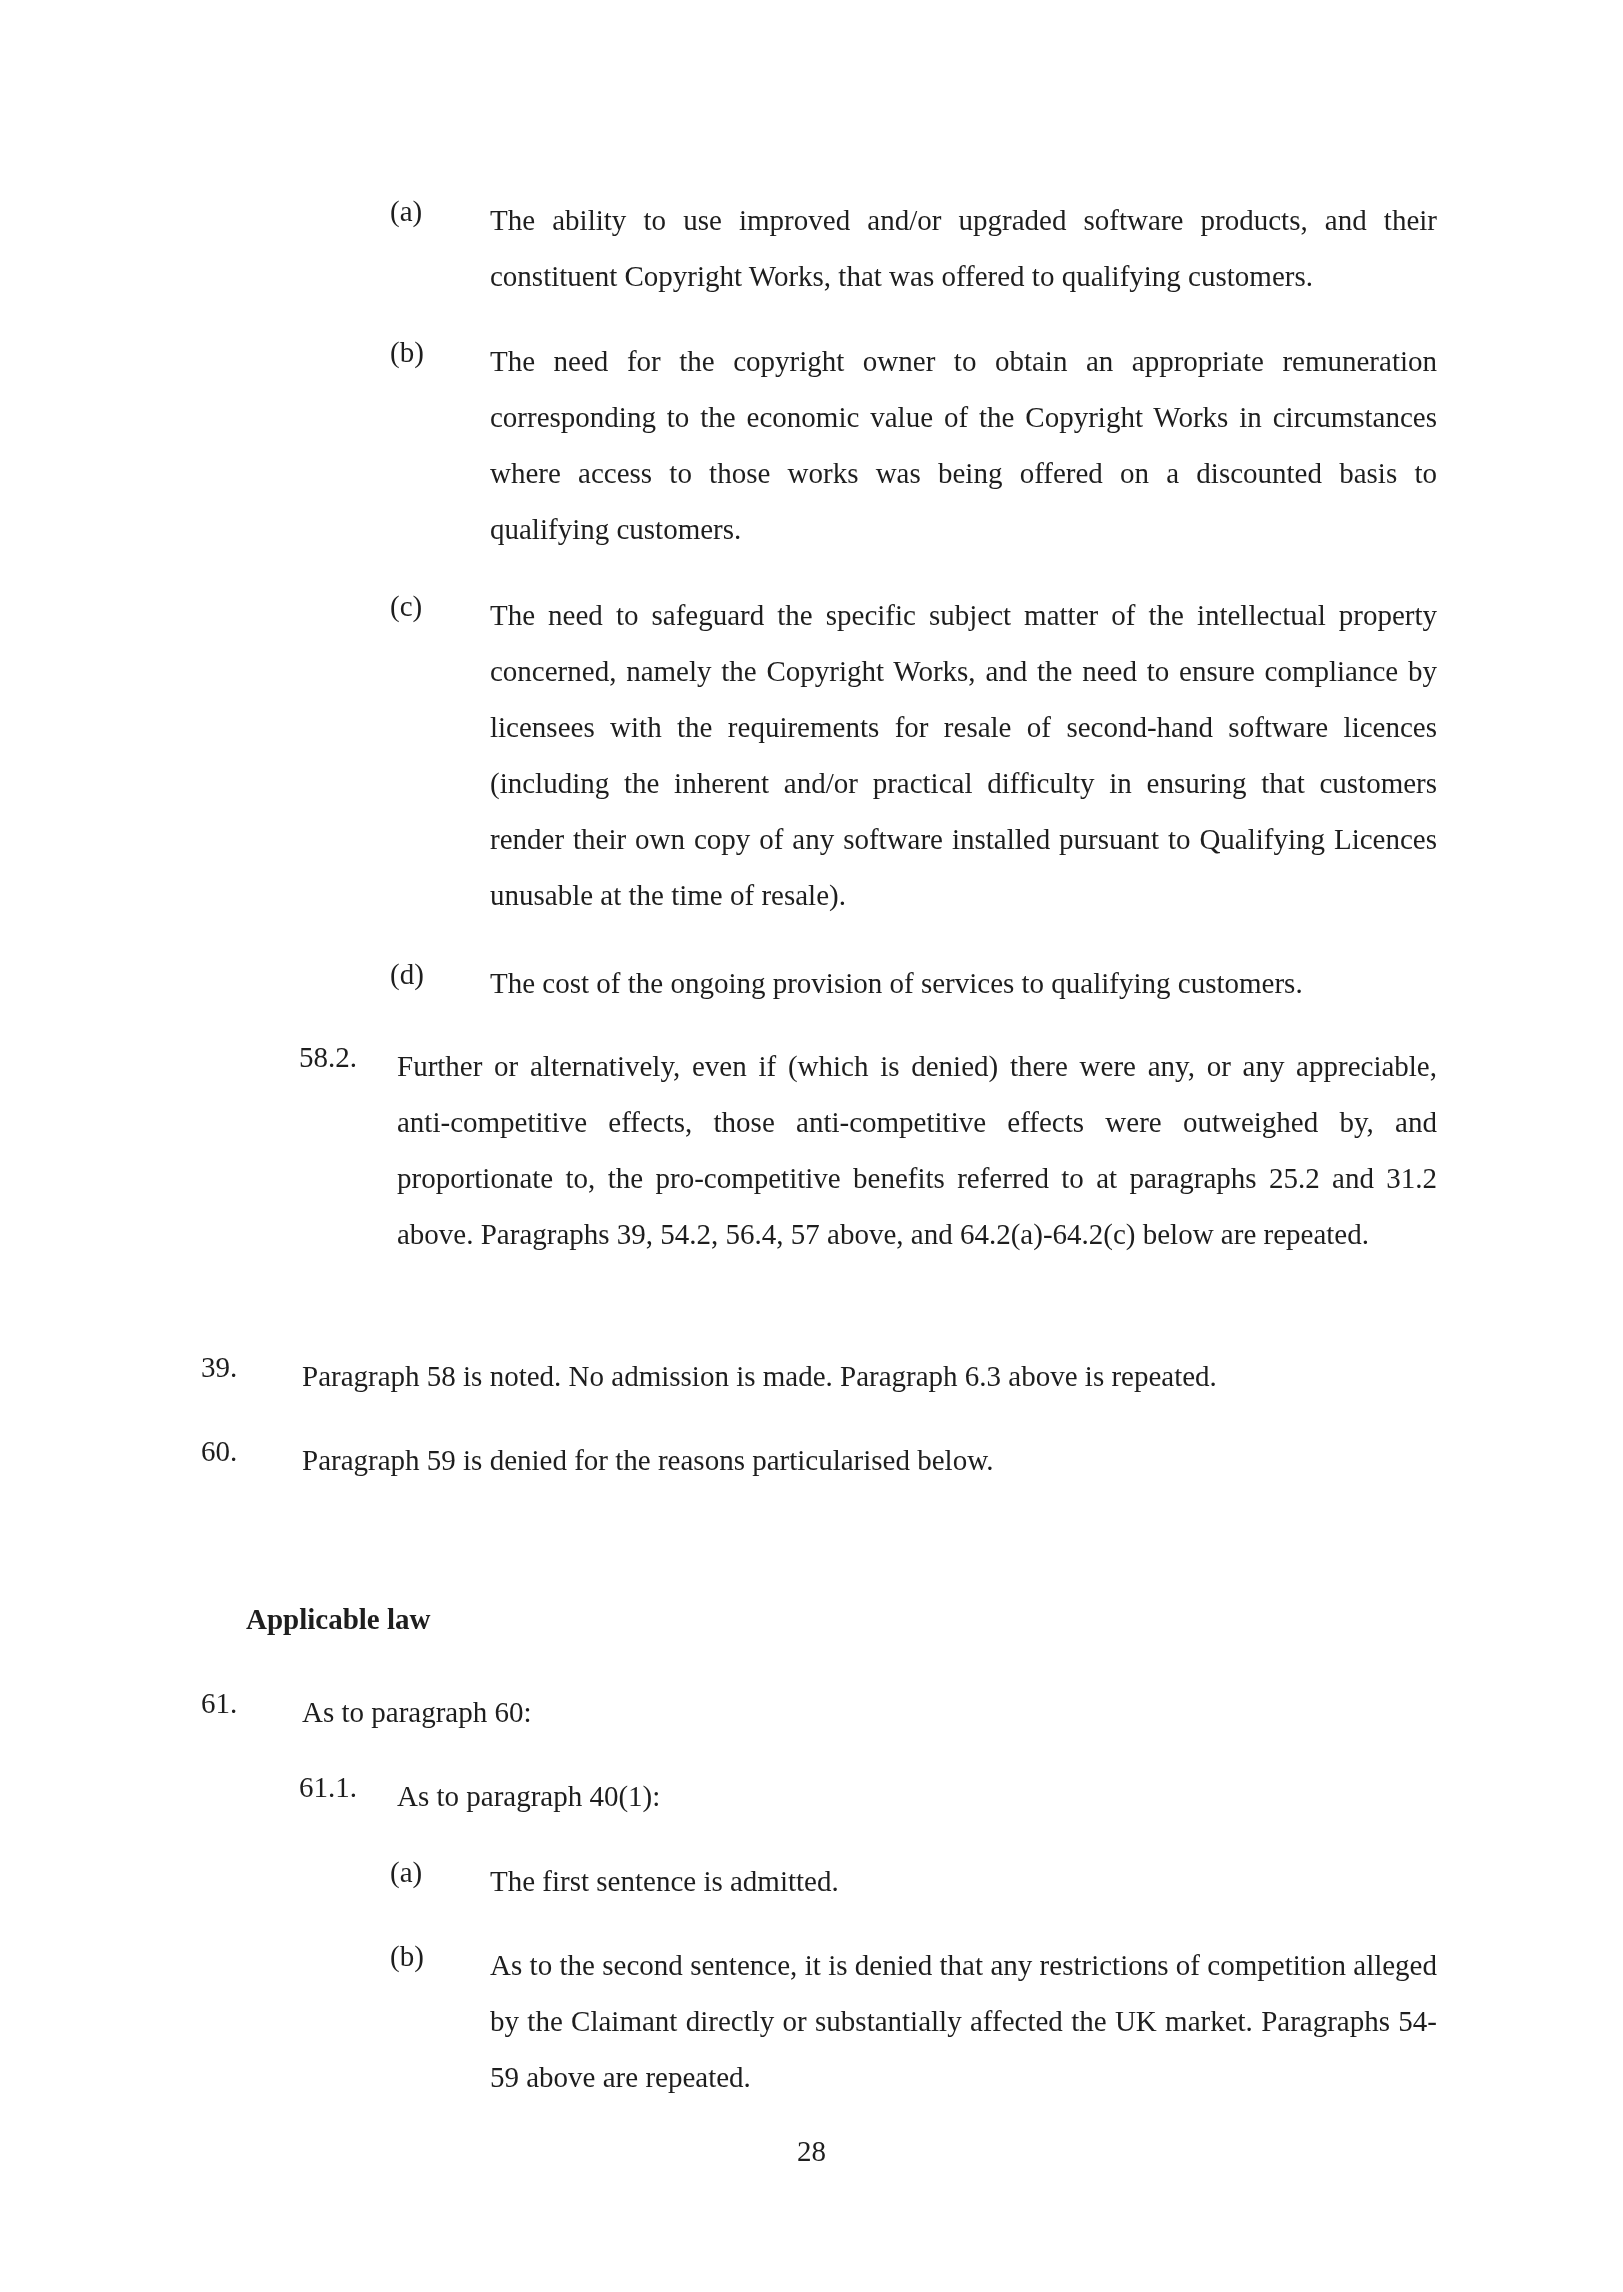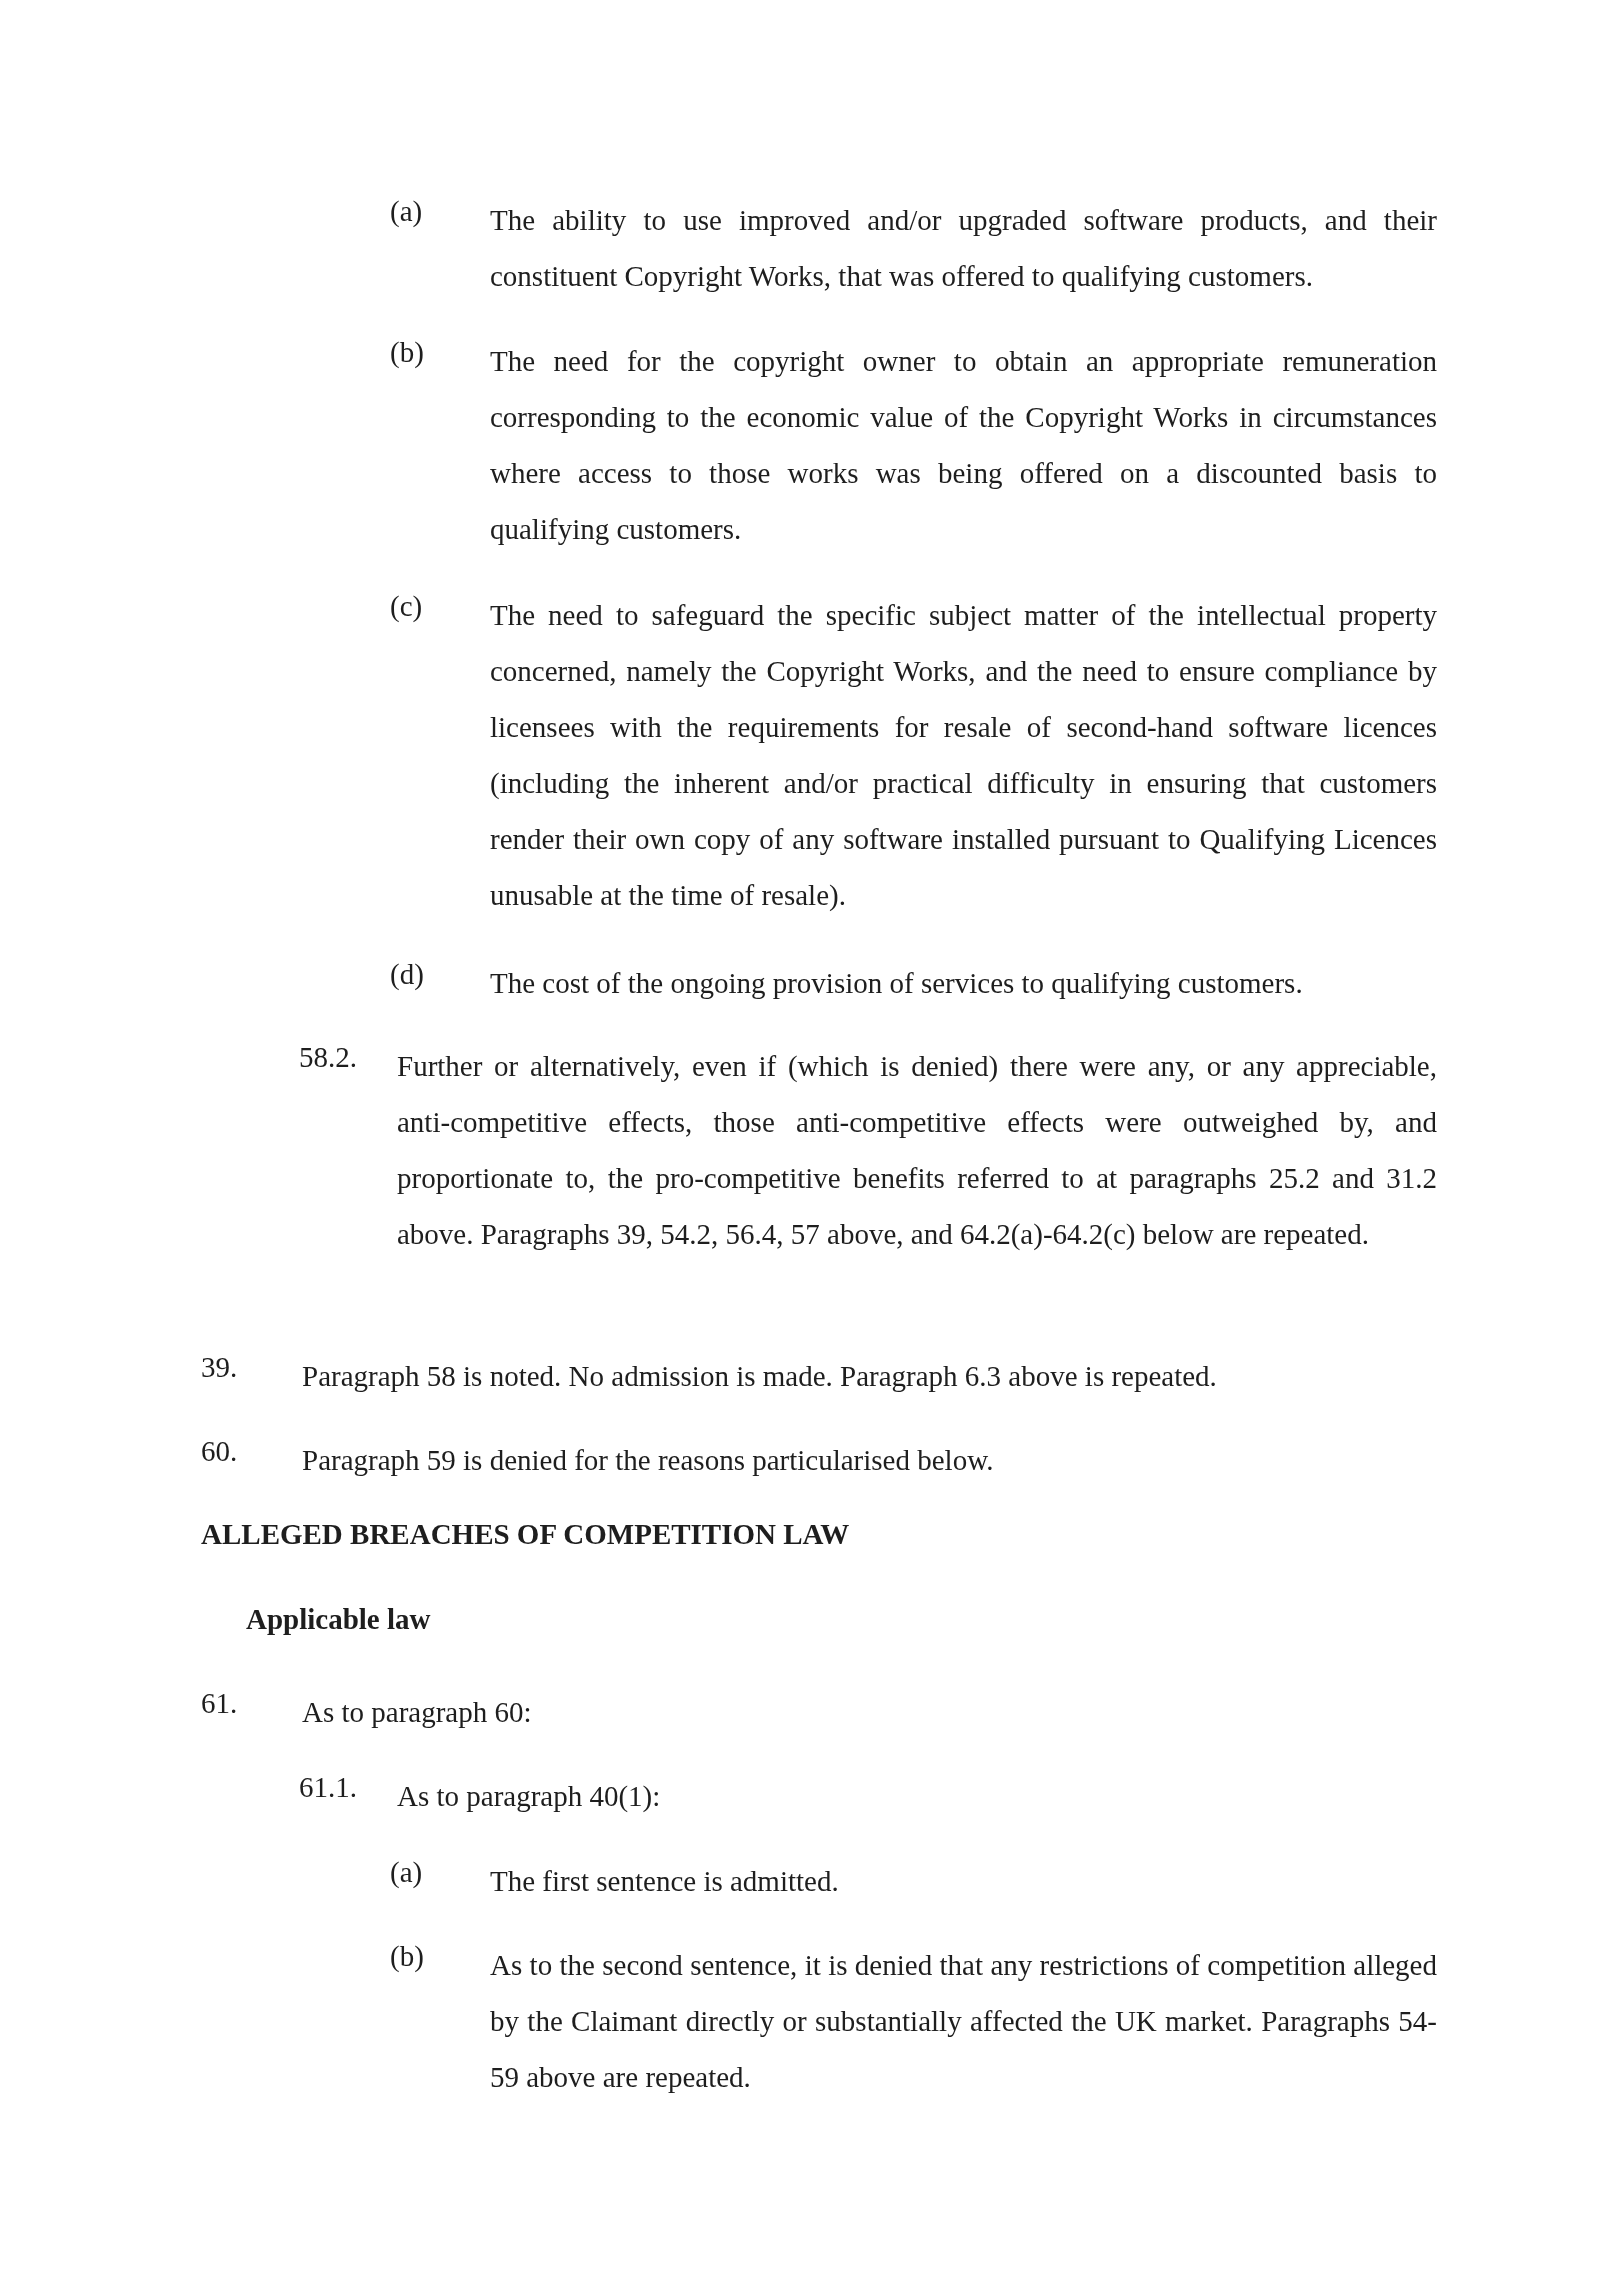--- a/index.html
+++ b/index.html
@@ -91,21 +91,20 @@
   <div class="block l1" style="top:1339px;">
     <span class="num">39.</span>
     <div class="txt single">Paragraph 58 is noted. No admission is made. Paragraph 6.3 above is repeated.</div>
   </div>
 
   <div class="block l1" style="top:1423px;">
     <span class="num">60.</span>
     <div class="txt single">Paragraph 59 is denied for the reasons particularised below.</div>
   </div>
 
-  <div class="heading" style="top:1506px;">ALLEGED BREACHES OF COMPETITION LAW</div>
   <div class="heading" style="top:1591px;margin-left:45px;">Applicable law</div>
 
   <div class="block l1" style="top:1675px;">
     <span class="num">61.</span>
     <div class="txt single">As to paragraph 60:</div>
   </div>
 
   <div class="block l2" style="top:1759px;">
     <span class="num">61.1.</span>
     <div class="txt single">As to paragraph 40(1):</div>
@@ -114,15 +113,16 @@
   <div class="block l3" style="top:1844px;">
     <span class="num">(a)</span>
     <div class="txt single">The first sentence is admitted.</div>
   </div>
 
   <div class="block l3" style="top:1928px;">
     <span class="num">(b)</span>
     <div class="txt">As to the second sentence, it is denied that any restrictions of competition alleged by the Claimant directly or substantially affected the UK market. Paragraphs 54-59 above are repeated.</div>
   </div>
 
+  <div class="page-number">28</div>
 
 </div>
 
 
 </body></html>

